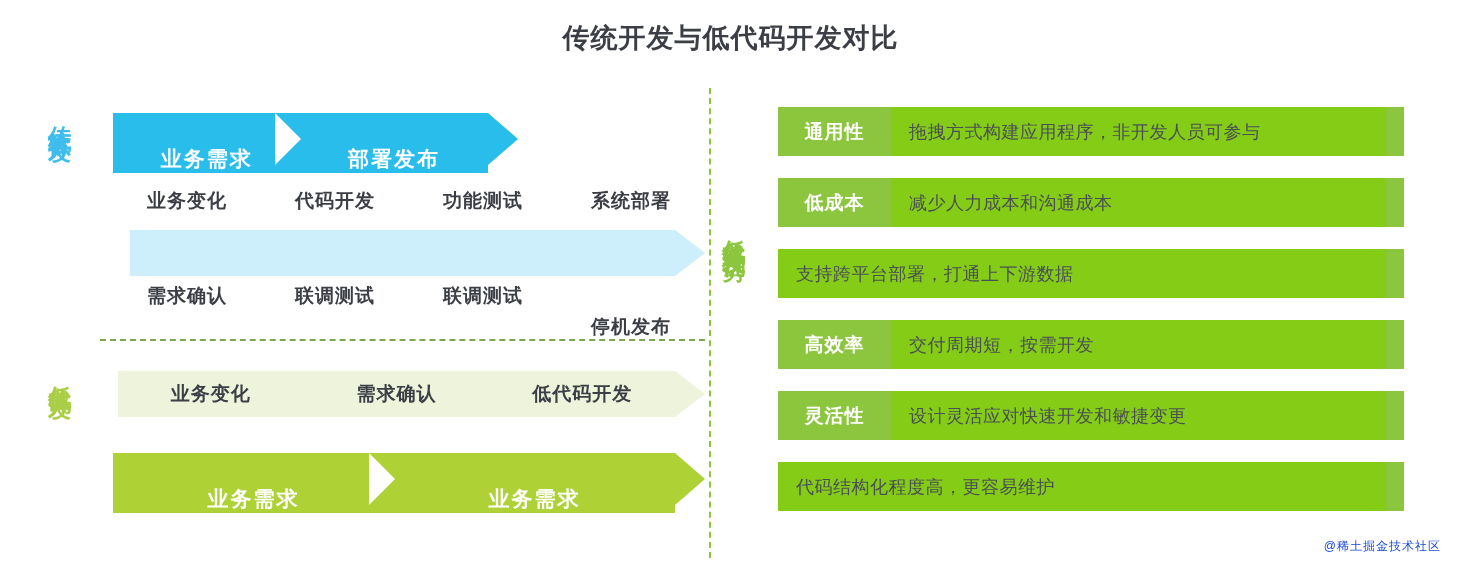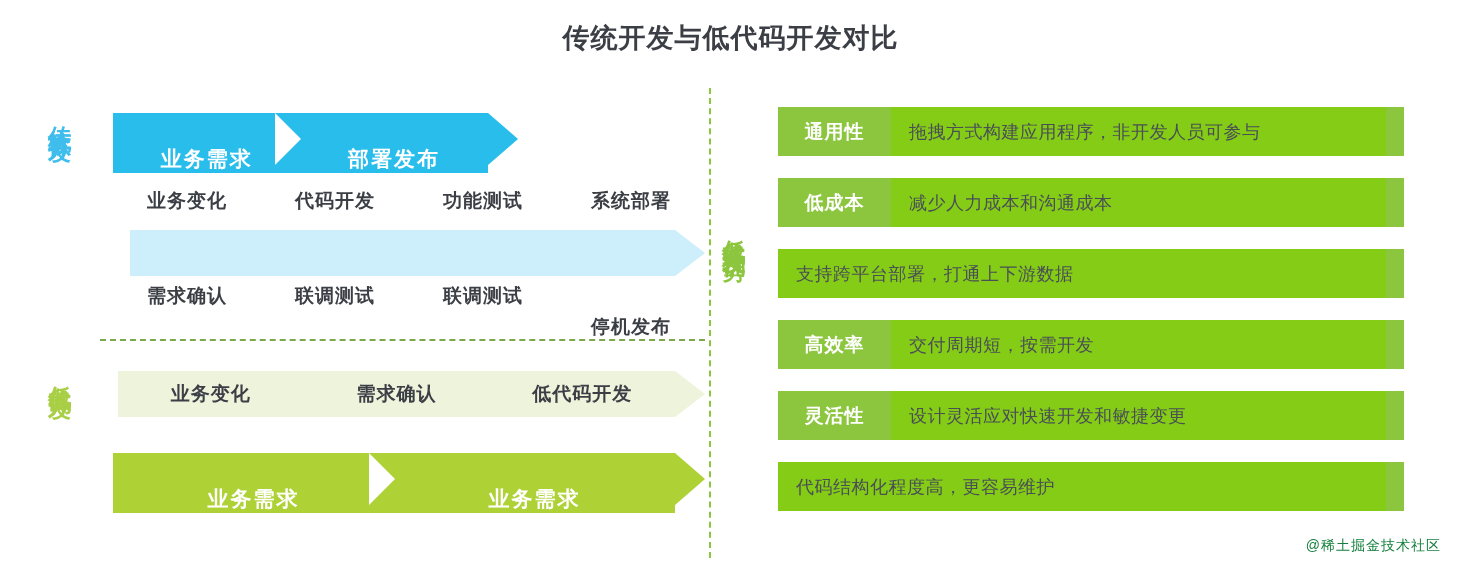--- a/index.html
+++ b/index.html
@@ -126,21 +126,21 @@
     font-size:18px;color:#4a4f56;letter-spacing:0.5px;
     white-space:nowrap;
   }
   .adv-cap{
     width:18px;min-width:18px;background:#8cc63f;
   }
 
   
   .watermark{
     position:absolute;right:20px;bottom:18px;
-    font-size:14px;color:#15803d;letter-spacing:1px;
+    font-size:12px;color:#1d4ed8;letter-spacing:1px;
   }
 </style>
 </head>
 <body>
 
 <div id="root">
 
   <div class="title">传统开发与低代码开发对比</div>
 
   <div class="v-divider"></div>

